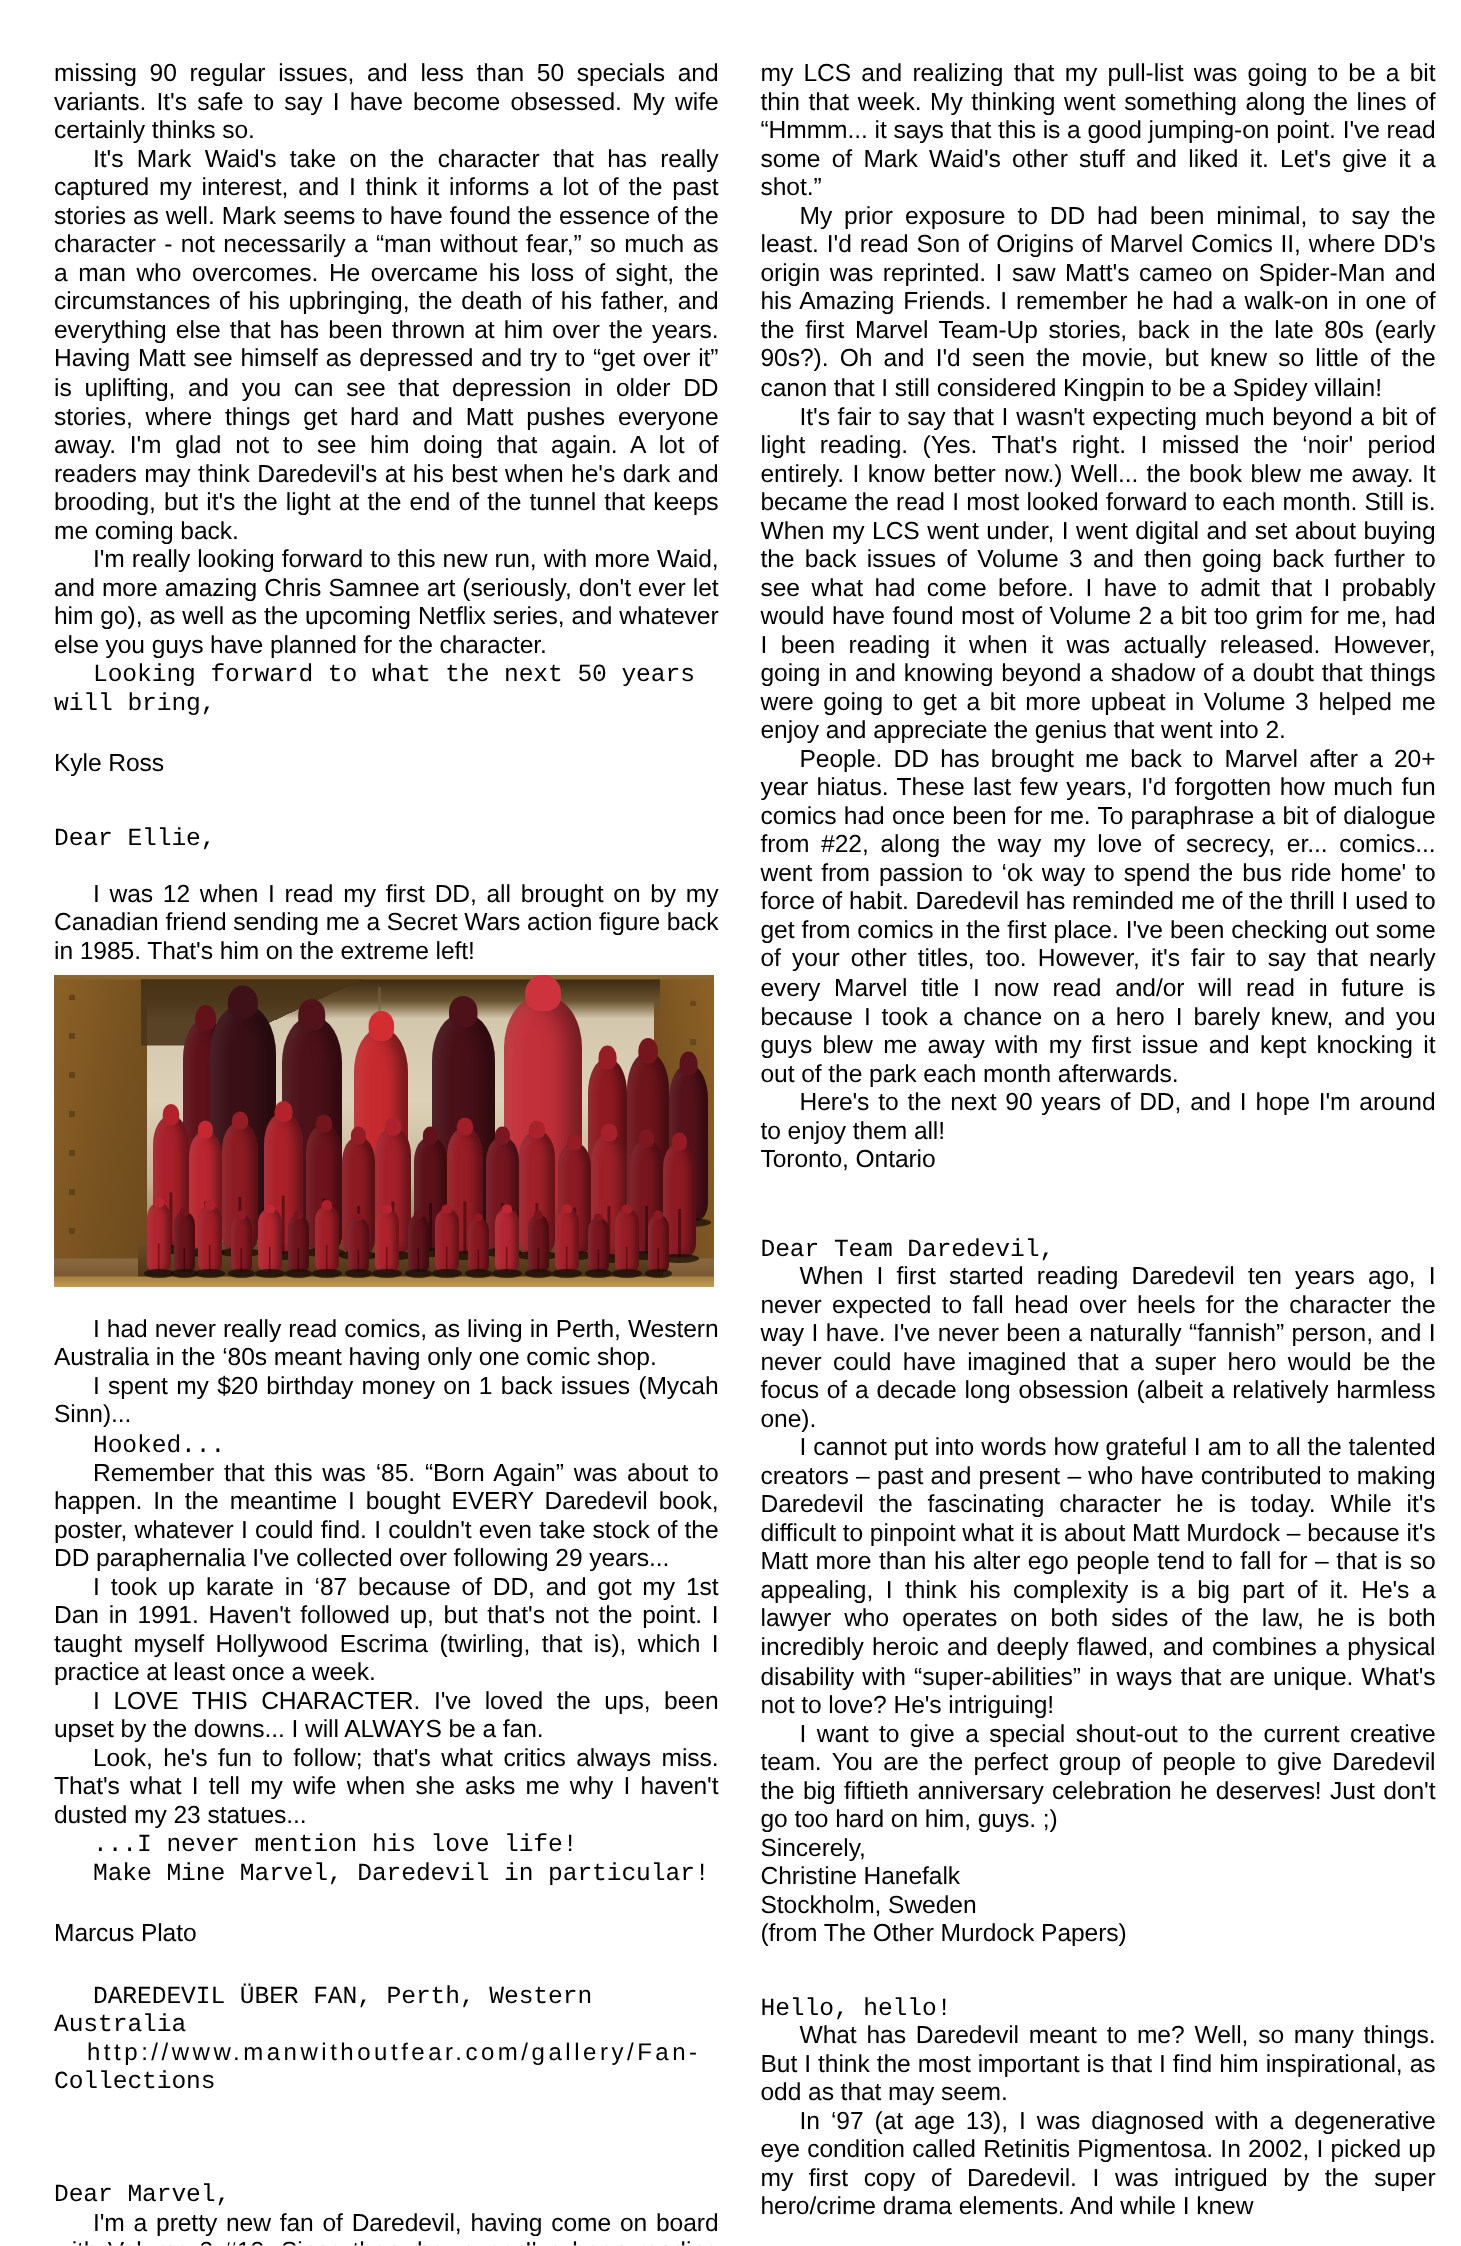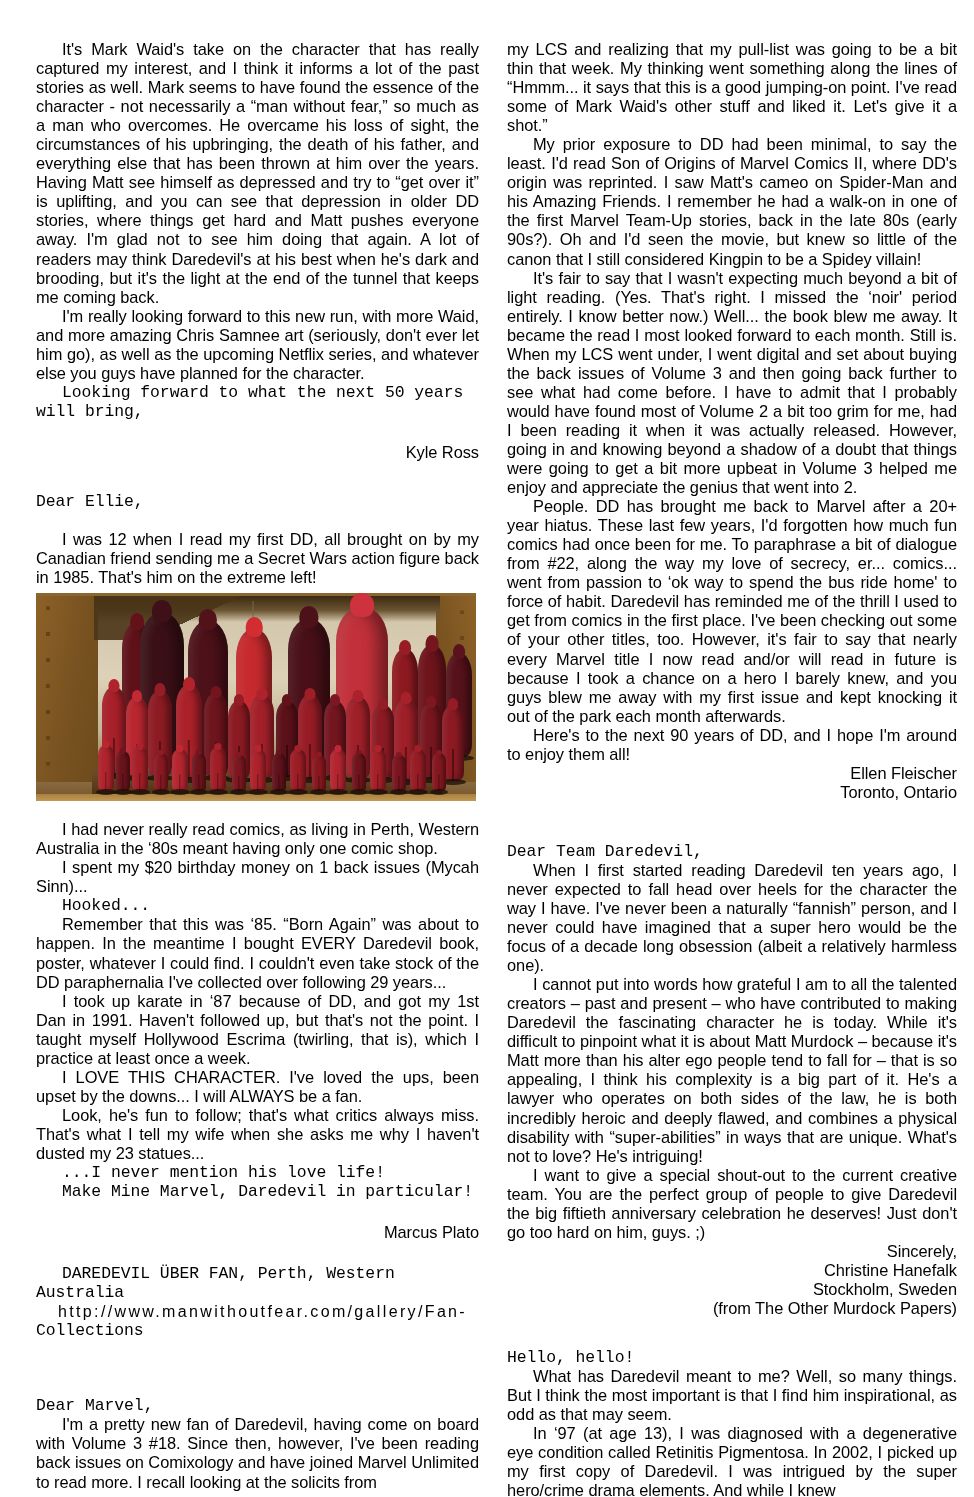--- a/index.html
+++ b/index.html
@@ -52,21 +52,20 @@
   p.flush { text-align: left; font-family: Liberation Mono, monospace; }
   .gap-sm { height: 19px; }
   .gap-md { height: 22px; }
   .gap-lg { height: 30px; }
   .gap-xl { height: 40px; }
   .gap-xxl { height: 56px; }
 
   .sig {
     font-size: 16.4px;
     line-height: 19.05px;
-    text-align: right;
     margin: 0;
   }
 
   .urlline {
     font-size: 16px;
     line-height: 19.05px;
     text-align: justify;
     margin: 0;
     text-indent: 22px;
   }
@@ -178,20 +177,21 @@
   }
 </style>
 </head>
 <body>
 
 <div class="page">
   <div class="columns">
 
     <div class="col">
 
+      <p class="noindent">missing 90 regular issues, and less than 50 specials and variants. It's safe to say I have become obsessed. My wife certainly thinks so.</p>
       <p class="indent">It's Mark Waid's take on the character that has really captured my interest, and I think it informs a lot of the past stories as well. Mark seems to have found the essence of the character - not necessarily a “man without fear,” so much as a man who overcomes. He overcame his loss of sight, the circumstances of his upbringing, the death of his father, and everything else that has been thrown at him over the years. Having Matt see himself as depressed and try to “get over it” is uplifting, and you can see that depression in older DD stories, where things get hard and Matt pushes everyone away. I'm glad not to see him doing that again. A lot of readers may think Daredevil's at his best when he's dark and brooding, but it's the light at the end of the tunnel that keeps me coming back.</p>
       <p class="indent">I'm really looking forward to this new run, with more Waid, and more amazing Chris Samnee art (seriously, don't ever let him go), as well as the upcoming Netflix series, and whatever else you guys have planned for the character.</p>
       <p class="indent flush">Looking forward to what the next 50 years will bring,</p>
 
       <div class="gap-md"></div>
       <p class="sig">Kyle Ross</p>
 
       <div class="gap-lg"></div>
       <p class="flush noindent">Dear Ellie,</p>
 
@@ -322,21 +322,20 @@
     </div>
 
     <div class="col-right">
 
       <p class="noindent">my LCS and realizing that my pull-list was going to be a bit thin that week. My thinking went something along the lines of “Hmmm... it says that this is a good jumping-on point. I've read some of Mark Waid's other stuff and liked it. Let's give it a shot.”</p>
       <p class="indent">My prior exposure to DD had been minimal, to say the least. I'd read Son of Origins of Marvel Comics II, where DD's origin was reprinted. I saw Matt's cameo on Spider-Man and his Amazing Friends. I remember he had a walk-on in one of the first Marvel Team-Up stories, back in the late 80s (early 90s?). Oh and I'd seen the movie, but knew so little of the canon that I still considered Kingpin to be a Spidey villain!</p>
       <p class="indent">It's fair to say that I wasn't expecting much beyond a bit of light reading. (Yes. That's right. I missed the ‘noir' period entirely. I know better now.) Well... the book blew me away. It became the read I most looked forward to each month. Still is. When my LCS went under, I went digital and set about buying the back issues of Volume 3 and then going back further to see what had come before. I have to admit that I probably would have found most of Volume 2 a bit too grim for me, had I been reading it when it was actually released. However, going in and knowing beyond a shadow of a doubt that things were going to get a bit more upbeat in Volume 3 helped me enjoy and appreciate the genius that went into 2.</p>
       <p class="indent">People. DD has brought me back to Marvel after a 20+ year hiatus. These last few years, I'd forgotten how much fun comics had once been for me. To paraphrase a bit of dialogue from #22, along the way my love of secrecy, er... comics... went from passion to ‘ok way to spend the bus ride home' to force of habit. Daredevil has reminded me of the thrill I used to get from comics in the first place. I've been checking out some of your other titles, too. However, it's fair to say that nearly every Marvel title I now read and/or will read in future is because I took a chance on a hero I barely knew, and you guys blew me away with my first issue and kept knocking it out of the park each month afterwards.</p>
       <p class="indent">Here's to the next 90 years of DD, and I hope I'm around to enjoy them all!</p>
 
-      <p class="sig">Ellen Fleischer</p>
       <p class="sig">Toronto, Ontario</p>
 
       <div class="gap-xl"></div>
       <p class="flush noindent">Dear Team Daredevil,</p>
       <p class="indent">When I first started reading Daredevil ten years ago, I never expected to fall head over heels for the character the way I have. I've never been a naturally “fannish” person, and I never could have imagined that a super hero would be the focus of a decade long obsession (albeit a relatively harmless one).</p>
       <p class="indent">I cannot put into words how grateful I am to all the talented creators – past and present – who have contributed to making Daredevil the fascinating character he is today. While it's difficult to pinpoint what it is about Matt Murdock – because it's Matt more than his alter ego people tend to fall for – that is so appealing, I think his complexity is a big part of it. He's a lawyer who operates on both sides of the law, he is both incredibly heroic and deeply flawed, and combines a physical disability with “super-abilities” in ways that are unique. What's not to love? He's intriguing!</p>
       <p class="indent">I want to give a special shout-out to the current creative team. You are the perfect group of people to give Daredevil the big fiftieth anniversary celebration he deserves! Just don't go too hard on him, guys. ;)</p>
 
       <p class="sig">Sincerely,</p>
       <p class="sig">Christine Hanefalk</p>

